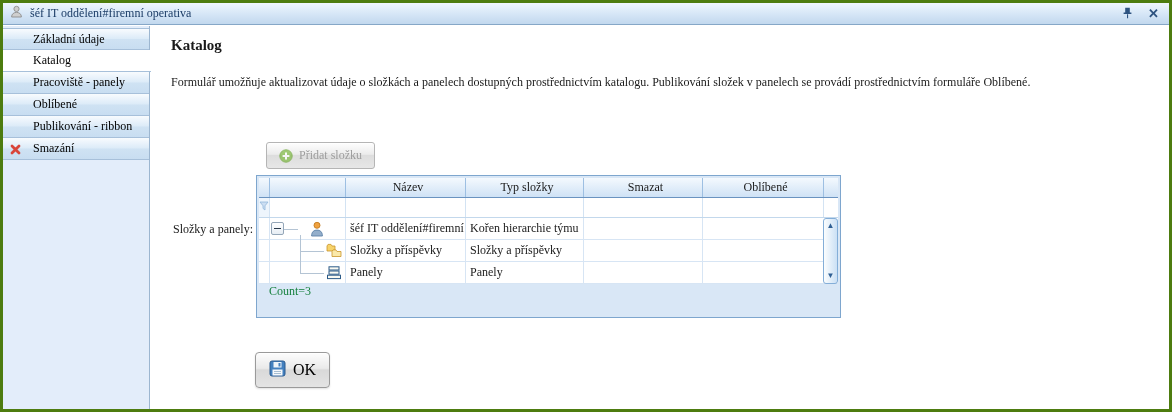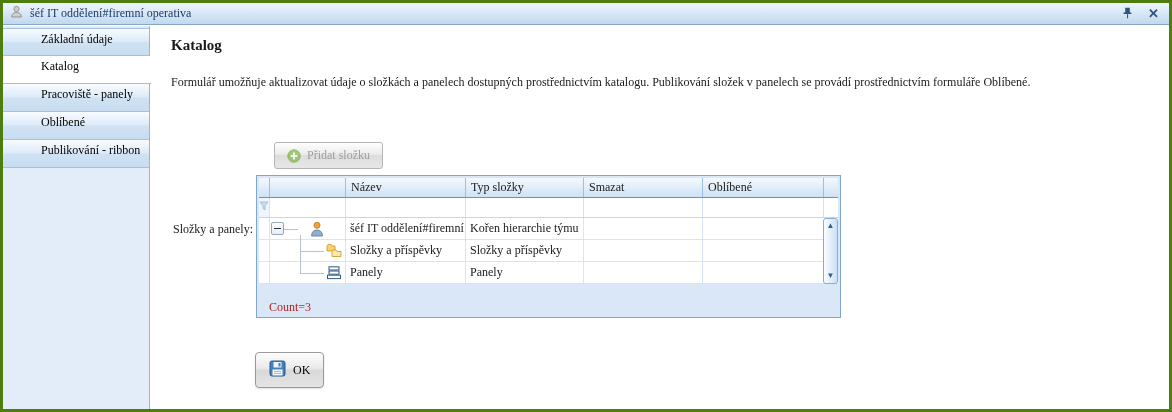--- a/index.html
+++ b/index.html
@@ -21,49 +21,49 @@
   .t-actions { margin-left: auto; display: flex; align-items: center; gap: 15px; }
   .t-actions > span { cursor: pointer; line-height: 1; }
   .close-x { color: #2d5380; font-weight: bold; font-size: 13px; }
   
   .sidebar {
     position: absolute; left: 0; top: 23px; bottom: 0; width: 147px;
     background: #e3edfa; border-right: 1px solid #9cb6d0;
   }
   .nav-list { margin-top: 2px; }
   .nav-item {
-    position: relative; height: 28px; line-height: 20px;
-    padding-left: 38px; cursor: pointer; color: #000;
+    position: relative; height: 22px; line-height: 20px;
+    padding-left: 30px; cursor: pointer; color: #000;
     background: linear-gradient(#f8fbfe, #dcebf8 48%, #cfe2f3 52%, #c8ddf1);
     border-bottom: 1px solid #a7c0da;
   }
   .nav-item:first-child { border-top: 1px solid #a7c0da; }
   .nav-item.selected { background: #fff; width: 148px; z-index: 2; }
   .nav-x { position: absolute; left: 6px; top: 4px; }
   
   .main { position: absolute; left: 147px; top: 23px; right: 0; bottom: 0; background: #fff; }
   .page-title { position: absolute; left: 21px; top: 11px; font-size: 15px; font-weight: bold; }
   .page-desc { position: absolute; left: 21px; top: 49px; right: 8px; white-space: nowrap; overflow: hidden; }
-  .toolbar { position: absolute; left: 124px; top: 116px; display: flex; gap: 9px; }
+  .toolbar { position: absolute; left: 116px; top: 116px; display: flex; gap: 9px; }
   .btn {
     height: 27px; display: inline-flex; align-items: center; gap: 6px;
     padding: 0 12px; border: 1px solid #b5b5b5; border-radius: 3px;
     background: linear-gradient(#fefefe, #ececec 45%, #dddddd 50%, #e7e7e7);
     box-shadow: inset 0 1px 0 #fff; font-size: 12px; font-family: inherit; cursor: default;
   }
   .btn.disabled { color: #9d9d9d; }
   .btn .ic { display: inline-flex; }
   .field-label { position: absolute; left: 3px; top: 196px; width: 100px; text-align: right; }
   
   .grid {
     position: absolute; left: 106px; top: 149px; width: 585px; height: 143px;
     border: 1px solid #7ea6ce; background: #d9e7f6; padding: 2px;
   }
   .g-row { display: flex; }
-  .g-header { height: 20px; background: linear-gradient(#f4f9fe, #cfe2f5); border-bottom: 1px solid #6a93c0; }
+  .g-header { height: 20px; background: linear-gradient(#f4f9fe, #cfe2f5); border-bottom: 1px solid #6a93c0; text-align: center; }
   .g-header .cell { border-left: 1px solid #9dbfe2; line-height: 19px; padding-left: 5px;
     overflow: hidden; white-space: nowrap; cursor: pointer; }
   .g-header .cell:first-child { border-left: none; }
   .g-filter { height: 20px; background: #fff; border-bottom: 1px solid #c3d8ec; }
   .g-filter .cell { border-left: 1px solid #d3e3f3; }
   .g-filter .cell:first-child { border-left: none; display: flex; align-items: center; justify-content: center;
     background: #eef5fc; cursor: pointer; }
   .c0 { width: 10px; flex: none; }
   .c1 { width: 76px; flex: none; position: relative; }
   .c2 { width: 120px; flex: none; }
@@ -87,26 +87,26 @@
   .node-icon { position: absolute; top: 3px; }
   .tree-line { position: absolute; background: #b4c4d4; }
   
   .vscroll {
     position: absolute; left: 564px; top: 0; width: 15px; height: 66px;
     border: 1px solid #84aed8; border-radius: 3px;
     background: linear-gradient(90deg, #fbfdfe, #cbe0f5);
     display: flex; flex-direction: column; justify-content: space-between; align-items: center;
   }
   .sb-btn { font-size: 8px; color: #2f5f94; line-height: 1; padding: 3px 0; cursor: pointer; width: 100%; text-align: center; }
-  .g-footer { height: 31px; padding: 16px 0 0 10px; color: #b91c1c; }
+  .g-footer { height: 31px; padding: 0 0 0 10px; color: #15803d; }
   
   .btn-ok {
     position: absolute; left: 105px; top: 326px; height: 36px;
     display: inline-flex; align-items: center; gap: 7px; padding: 0 13px;
-    border: 1px solid #9a9a9a; border-radius: 4px; font-size: 12px; color: #000;
+    border: 1px solid #9a9a9a; border-radius: 4px; font-size: 16px; color: #000;
     background: linear-gradient(#fdfdfd, #eaeaea 45%, #d9d9d9 50%, #e4e4e4);
     box-shadow: inset 0 1px 0 #fff, 0 1px 2px rgba(0,0,0,.12);
     font-family: inherit; cursor: pointer;
   }
 </style>
 </head>
 <body>
 
 <div class="window">
 
@@ -128,20 +128,28 @@
     </span>
   </div>
 
   <div class="sidebar">
     <div class="nav-list">
       <div class="nav-item"><span>Základní údaje</span></div>
       <div class="nav-item selected"><span>Katalog</span></div>
       <div class="nav-item"><span>Pracoviště - panely</span></div>
       <div class="nav-item"><span>Oblíbené</span></div>
       <div class="nav-item"><span>Publikování - ribbon</span></div>
+      <div class="nav-item">
+        <span class="nav-x">
+          <svg width="13" height="13" viewBox="0 0 13 13">
+              <path d="M3 3 L10 10 M10 3 L3 10" stroke="#d9453a" stroke-width="2.8" stroke-linecap="round"></path>
+            </svg>
+        </span>
+        <span>Smazání</span>
+      </div>
     </div>
   </div>
 
   <div class="main">
     <div class="page-title">Katalog</div>
     <div class="page-desc">Formulář umožňuje aktualizovat údaje o složkách a panelech dostupných prostřednictvím katalogu. Publikování složek v panelech se provádí prostřednictvím formuláře Oblíbené.</div>
 
     <div class="toolbar">
       <button class="btn disabled">
         <span class="ic" style="opacity:.7">

